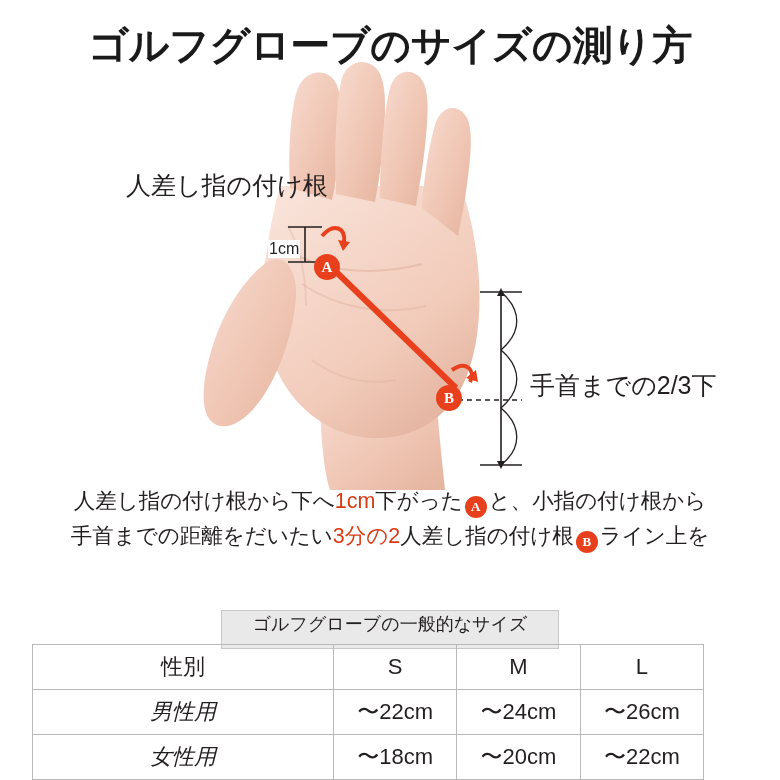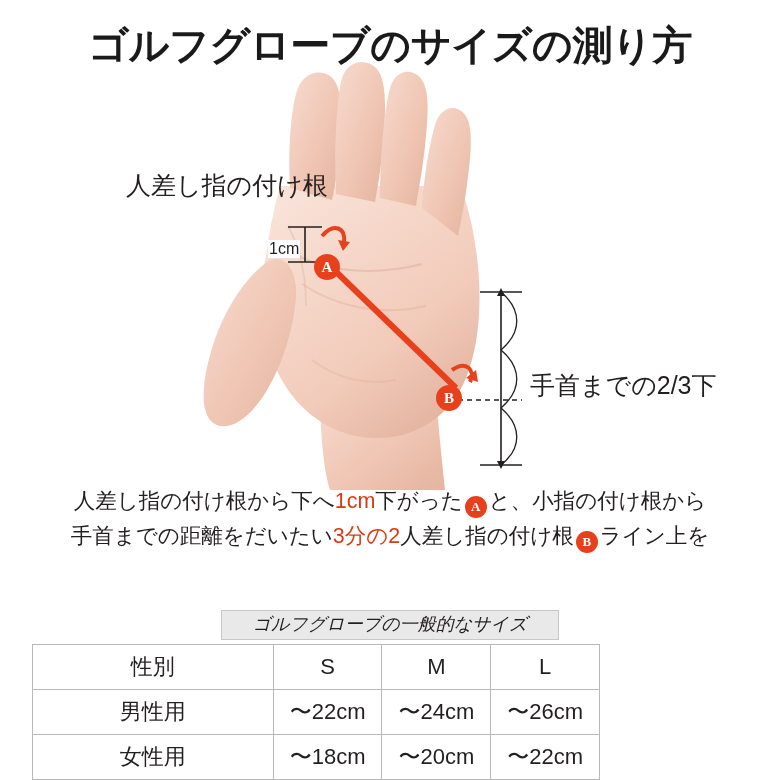--- a/index.html
+++ b/index.html
@@ -116,51 +116,50 @@
     color: #231f20;
   }
   .desc .hl { color: #d93a12; }
 
   
   .tbl-caption {
     position: absolute;
     left: 221px;
     top: 610px;
     width: 338px;
-    height: 30px;
+    height: 39px;
     background: #e9e9e9;
     border: 1px solid #c8c8c8;
     box-sizing: border-box;
     text-align: center;
     font-size: 18px;
     line-height: 27px;
     color: #231f20;
-    font-style: italic;
   }
 
   
   table.sizes {
     position: absolute;
     left: 32px;
     top: 644px;
-    width: 568px;
+    width: 672px;
     border-collapse: collapse;
     font-size: 22px;
   }
   table.sizes th,
   table.sizes td {
     border: 1px solid #b9b9b9;
     text-align: center;
     height: 42px;
     font-weight: normal;
     color: #231f20;
   }
   table.sizes th.head-gender { width: 330px; }
   table.sizes th.head-size { width: 128px; }
-  table.sizes td.gender { width: 330px; }
+  table.sizes td.gender { width: 330px; font-style: italic; }
   table.sizes td.val { width: 128px; }
 </style>
 </head>
 <body>
 
 <div class="title">ゴルフグローブのサイズの測り方</div>
 
 <div class="hand-wrap">
   <svg class="hand-svg" width="420" height="430" viewBox="0 0 420 430" xmlns="http://www.w3.org/2000/svg">
     <defs>

